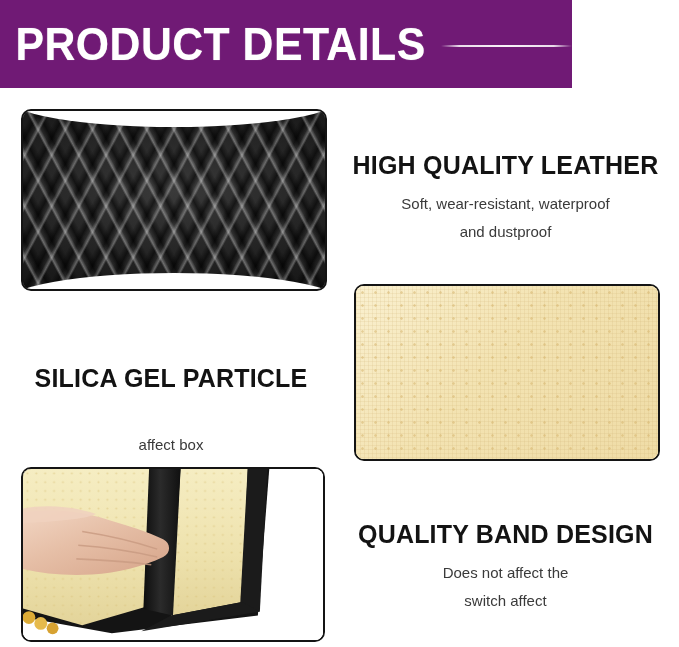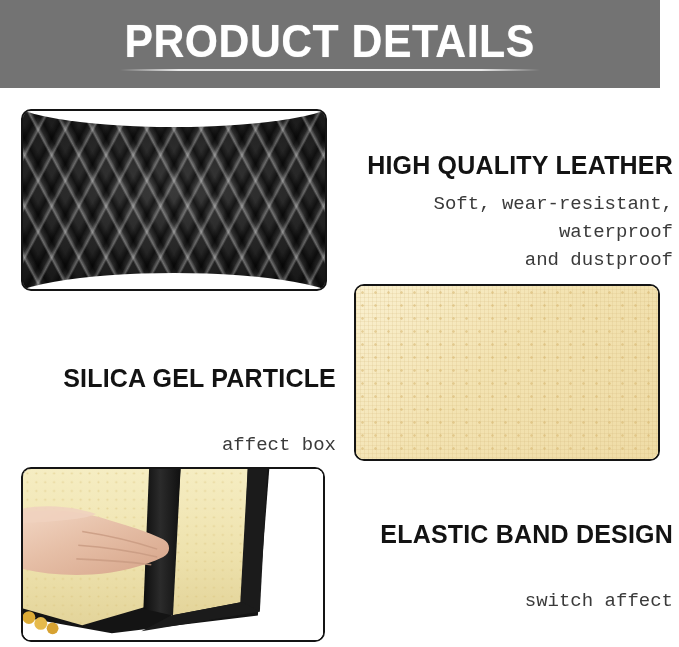--- a/index.html
+++ b/index.html
@@ -14,25 +14,25 @@
     overflow: hidden;
     font-family: "Liberation Sans", sans-serif;
     color: #1a1a1a;
   }
 
   
   .banner {
     position: absolute;
     left: 0;
     top: 0;
-    width: 660px;
+    width: 572px;
     height: 88px;
-    background: #737373;
+    background: #701a75;
     display: flex;
-    flex-direction: column;
+    flex-direction: row;
     align-items: center;
     justify-content: center;
   }
   .banner-title {
     font-family: "Liberation Sans Narrow", "Liberation Sans", sans-serif;
     font-weight: 700;
     font-size: 46px;
     line-height: 48px;
     letter-spacing: 0.5px;
     color: #ffffff;
@@ -122,36 +122,36 @@
       linear-gradient(135deg, #faf0cf 0%, #f3e3b2 45%, #efdca6 100%);
     background-size: 13px 13px, 4px 4px, 4px 4px, 100% 100%;
   }
 
   
   #photo-elastic { left: 21px; top: 467px; width: 304px; height: 175px; }
   .elastic-inner { position: absolute; inset: 0; background: #ffffff; }
   .elastic-inner svg { display: block; width: 100%; height: 100%; }
 
   
-  .caption { position: absolute; text-align: right; }
+  .caption { position: absolute; text-align: center; }
   .caption h2 {
     margin: 0;
     font-family: "Liberation Sans", sans-serif;
     font-weight: 700;
     font-size: 25px;
     line-height: 30px;
     letter-spacing: 0.2px;
     color: #131313;
     white-space: nowrap;
   }
   .caption p {
     margin: 10px 0 0 0;
-    font-family: Liberation Mono, monospace;
+    font-family: Liberation Sans, sans-serif;
     font-weight: 400;
-    font-size: 19px;
+    font-size: 15px;
     line-height: 28px;
     color: #3a3a3a;
   }
 
   #caption-leather { left: 338px; top: 150px; width: 335px; }
   #caption-silica  { left: 6px;   top: 330px; width: 330px; margin-top: 33px; }
   #caption-elastic { left: 338px; top: 519px; width: 335px; }
 </style>
 </head>
 <body>
@@ -242,18 +242,18 @@
         <circle cx="6" cy="152" r="6.5" fill="#dcab36"></circle>
         <circle cx="18" cy="158" r="6.5" fill="#e6ba4c"></circle>
         <circle cx="30" cy="163" r="6.0" fill="#d7a232"></circle>
         <circle cx="-6" cy="146" r="6.0" fill="#cf9c2e"></circle>
       </g>
     </svg>
   </div>
 </div>
 
 <div class="caption" id="caption-elastic">
-  <h2>ELASTIC BAND DESIGN</h2>
+  <h2>QUALITY BAND DESIGN</h2>
   <p>
-    <br>
+    <span>Does not affect the</span><br>
     <span>switch affect</span>
   </p>
 </div>
 
 </body></html>

